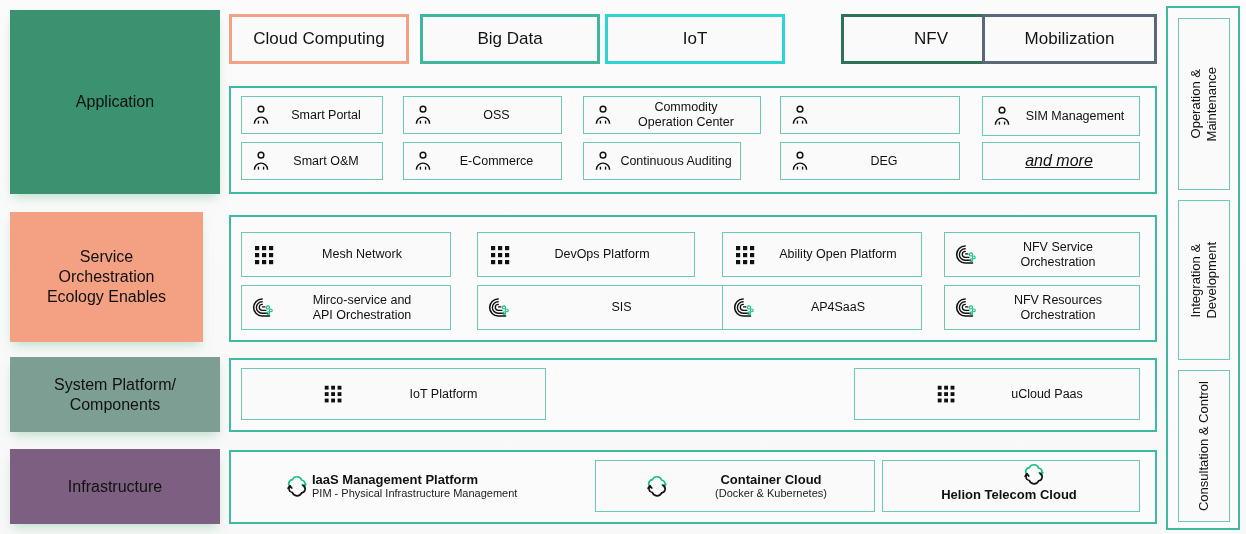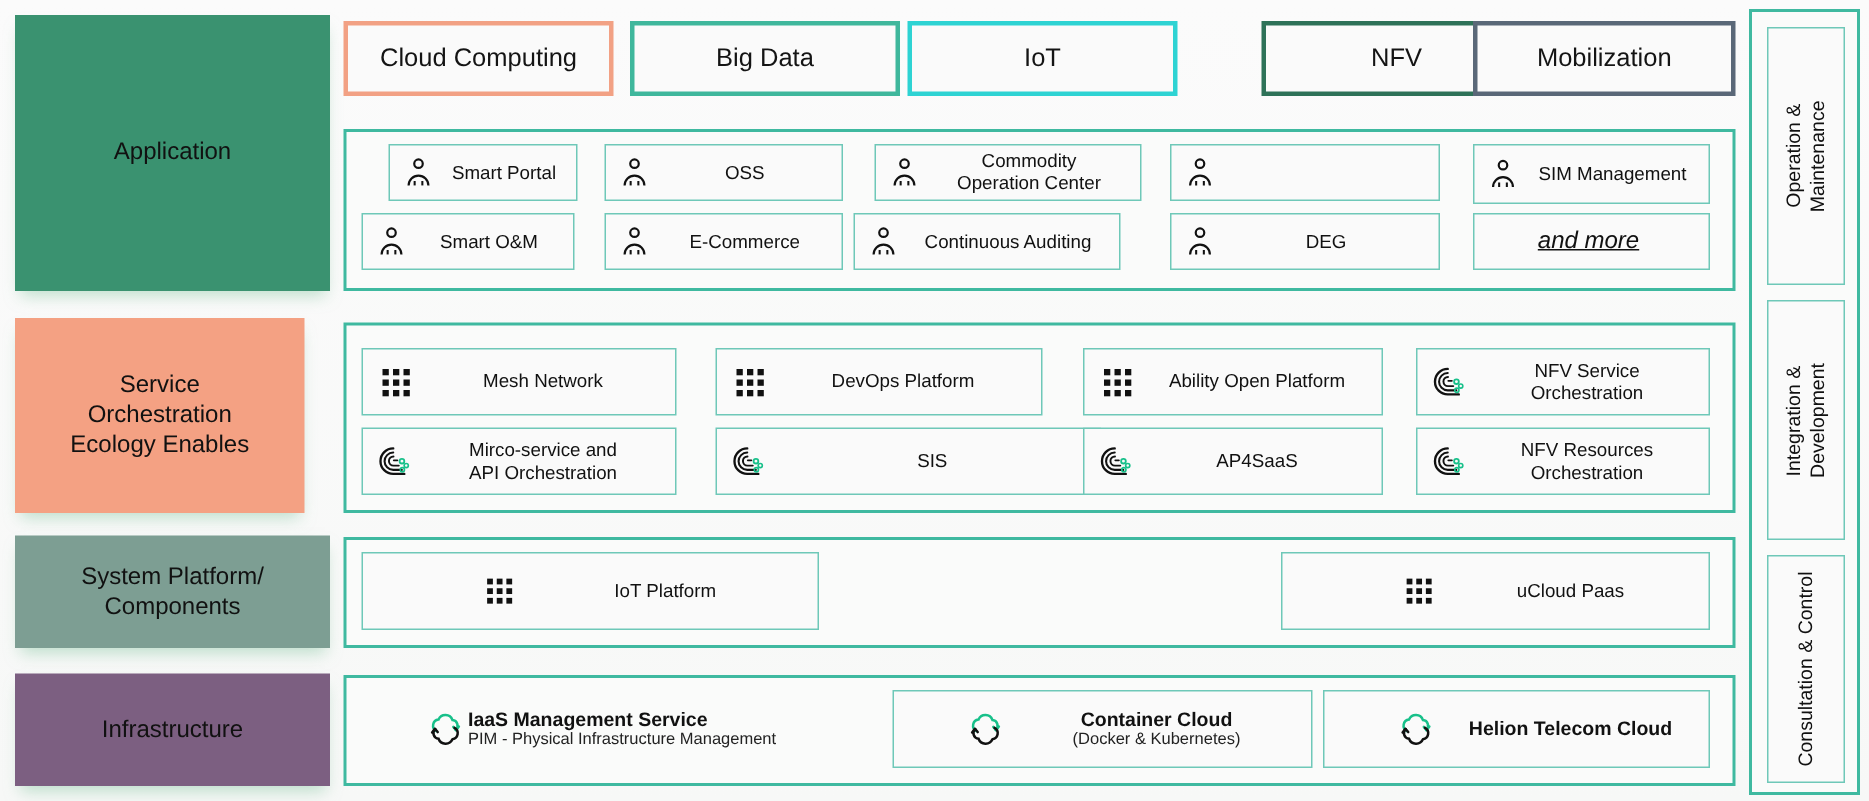--- a/index.html
+++ b/index.html
@@ -145,21 +145,21 @@
     <div class="cat-chip" style="border: 3px solid rgb(46, 114, 88); left: 793px; top: 14px; width: 180px; height: 50px; margin-left: 48px;">
       <span>NFV</span>
     </div>
     <div class="cat-chip" style="border: 3px solid rgb(90, 104, 120); left: 982px; top: 14px; width: 175px; height: 50px;">
       <span>Mobilization</span>
     </div>
     <div class="row-panel" style="left: 229px; top: 86px; width: 928px; height: 108px;"></div>
     <div class="row-panel" style="left: 229px; top: 215px; width: 928px; height: 127px;"></div>
     <div class="row-panel" style="left: 229px; top: 358px; width: 928px; height: 74px;"></div>
     <div class="row-panel" style="left: 229px; top: 450px; width: 928px; height: 74px;"></div>
-    <div class="tile" style="left: 259px; top: 96px; width: 126px; height: 38px;">
+    <div class="tile" style="left: 241px; top: 96px; width: 142px; height: 38px;">
       <div class="tile-icon" style="width: 26px; margin-left: 6px;">
         <svg width="22" height="22" viewBox="0 0 24 24">
           <circle cx="12" cy="5.6" r="3.1" fill="none" stroke="#111" stroke-width="1.6"></circle>
           <path d="M4.8 21.5 A7.2 7.2 0 0 1 19.2 21.5" fill="none" stroke="#111" stroke-width="1.6"></path>
           <line x1="9.2" y1="18.2" x2="9.2" y2="21.4" stroke="#111" stroke-width="1.5"></line>
           <line x1="14.8" y1="18.2" x2="14.8" y2="21.4" stroke="#111" stroke-width="1.5"></line>
         </svg>
       </div>
       <div class="tile-text" style="white-space: pre-line;">Smart Portal</div>
     </div>
@@ -222,21 +222,21 @@
       <div class="tile-icon" style="width: 26px; margin-left: 6px;">
         <svg width="22" height="22" viewBox="0 0 24 24">
           <circle cx="12" cy="5.6" r="3.1" fill="none" stroke="#111" stroke-width="1.6"></circle>
           <path d="M4.8 21.5 A7.2 7.2 0 0 1 19.2 21.5" fill="none" stroke="#111" stroke-width="1.6"></path>
           <line x1="9.2" y1="18.2" x2="9.2" y2="21.4" stroke="#111" stroke-width="1.5"></line>
           <line x1="14.8" y1="18.2" x2="14.8" y2="21.4" stroke="#111" stroke-width="1.5"></line>
         </svg>
       </div>
       <div class="tile-text" style="white-space: pre-line;">E-Commerce</div>
     </div>
-    <div class="tile" style="left: 569px; top: 142px; width: 178px; height: 38px;">
+    <div class="tile" style="left: 583px; top: 142px; width: 158px; height: 38px;">
       <div class="tile-icon" style="width: 26px; margin-left: 6px;">
         <svg width="22" height="22" viewBox="0 0 24 24">
           <circle cx="12" cy="5.6" r="3.1" fill="none" stroke="#111" stroke-width="1.6"></circle>
           <path d="M4.8 21.5 A7.2 7.2 0 0 1 19.2 21.5" fill="none" stroke="#111" stroke-width="1.6"></path>
           <line x1="9.2" y1="18.2" x2="9.2" y2="21.4" stroke="#111" stroke-width="1.5"></line>
           <line x1="14.8" y1="18.2" x2="14.8" y2="21.4" stroke="#111" stroke-width="1.5"></line>
         </svg>
       </div>
       <div class="tile-text" style="white-space: pre-line;">Continuous Auditing</div>
     </div>
@@ -410,39 +410,39 @@
     <div class="tile noborder bold" style="left: 270px; top: 460px; width: 310px; height: 52px;">
       <div class="tile-icon" style="width: 30px; margin-left: 12px;">
         <svg width="26" height="26" viewBox="0 0 28 26">
           <path d="M7.5 14.5 A4.4 4.4 0 0 1 9 6.2 A5.4 5.4 0 0 1 19 6.6 A4 4 0 0 1 21.3 13.6" fill="none" stroke="#18c08a" stroke-width="1.8" stroke-linecap="round"></path>
           <path d="M19.6 11.5 L21.6 13.9 L23.6 11.2" fill="none" stroke="#18c08a" stroke-width="1.8" stroke-linecap="round" stroke-linejoin="round"></path>
           <path d="M20.5 12.2 A4.4 4.4 0 0 1 19 20.4 A5.4 5.4 0 0 1 9 20.0 A4 4 0 0 1 6.7 13.0" fill="none" stroke="#111" stroke-width="1.8" stroke-linecap="round"></path>
           <path d="M8.4 15.2 L6.4 12.8 L4.4 15.5" fill="none" stroke="#111" stroke-width="1.8" stroke-linecap="round" stroke-linejoin="round"></path>
         </svg>
       </div>
       <div class="tile-text left">
-        <span class="tile-main">IaaS Management Service</span>
+        <span class="tile-main">IaaS Management Platform</span>
         <span class="tile-sub">PIM - Physical Infrastructure Management</span>
       </div>
     </div>
     <div class="tile bold" style="left: 595px; top: 460px; width: 280px; height: 52px;">
       <div class="tile-icon" style="width: 30px; margin-left: 46px;">
         <svg width="26" height="26" viewBox="0 0 28 26">
           <path d="M7.5 14.5 A4.4 4.4 0 0 1 9 6.2 A5.4 5.4 0 0 1 19 6.6 A4 4 0 0 1 21.3 13.6" fill="none" stroke="#18c08a" stroke-width="1.8" stroke-linecap="round"></path>
           <path d="M19.6 11.5 L21.6 13.9 L23.6 11.2" fill="none" stroke="#18c08a" stroke-width="1.8" stroke-linecap="round" stroke-linejoin="round"></path>
           <path d="M20.5 12.2 A4.4 4.4 0 0 1 19 20.4 A5.4 5.4 0 0 1 9 20.0 A4 4 0 0 1 6.7 13.0" fill="none" stroke="#111" stroke-width="1.8" stroke-linecap="round"></path>
           <path d="M8.4 15.2 L6.4 12.8 L4.4 15.5" fill="none" stroke="#111" stroke-width="1.8" stroke-linecap="round" stroke-linejoin="round"></path>
         </svg>
       </div>
       <div class="tile-text">
         <span class="tile-main">Container Cloud</span>
         <span class="tile-sub">(Docker &amp; Kubernetes)</span>
       </div>
     </div>
-    <div class="tile bold" style="left: 882px; top: 460px; width: 258px; height: 52px;">
+    <div class="tile bold" style="left: 882px; top: 460px; width: 258px; height: 52px; flex-direction: column;">
       <div class="tile-icon" style="width: 30px; margin-left: 46px;">
         <svg width="26" height="26" viewBox="0 0 28 26">
           <path d="M7.5 14.5 A4.4 4.4 0 0 1 9 6.2 A5.4 5.4 0 0 1 19 6.6 A4 4 0 0 1 21.3 13.6" fill="none" stroke="#18c08a" stroke-width="1.8" stroke-linecap="round"></path>
           <path d="M19.6 11.5 L21.6 13.9 L23.6 11.2" fill="none" stroke="#18c08a" stroke-width="1.8" stroke-linecap="round" stroke-linejoin="round"></path>
           <path d="M20.5 12.2 A4.4 4.4 0 0 1 19 20.4 A5.4 5.4 0 0 1 9 20.0 A4 4 0 0 1 6.7 13.0" fill="none" stroke="#111" stroke-width="1.8" stroke-linecap="round"></path>
           <path d="M8.4 15.2 L6.4 12.8 L4.4 15.5" fill="none" stroke="#111" stroke-width="1.8" stroke-linecap="round" stroke-linejoin="round"></path>
         </svg>
       </div>
       <div class="tile-text">
         <span class="tile-main">Helion Telecom Cloud</span>

